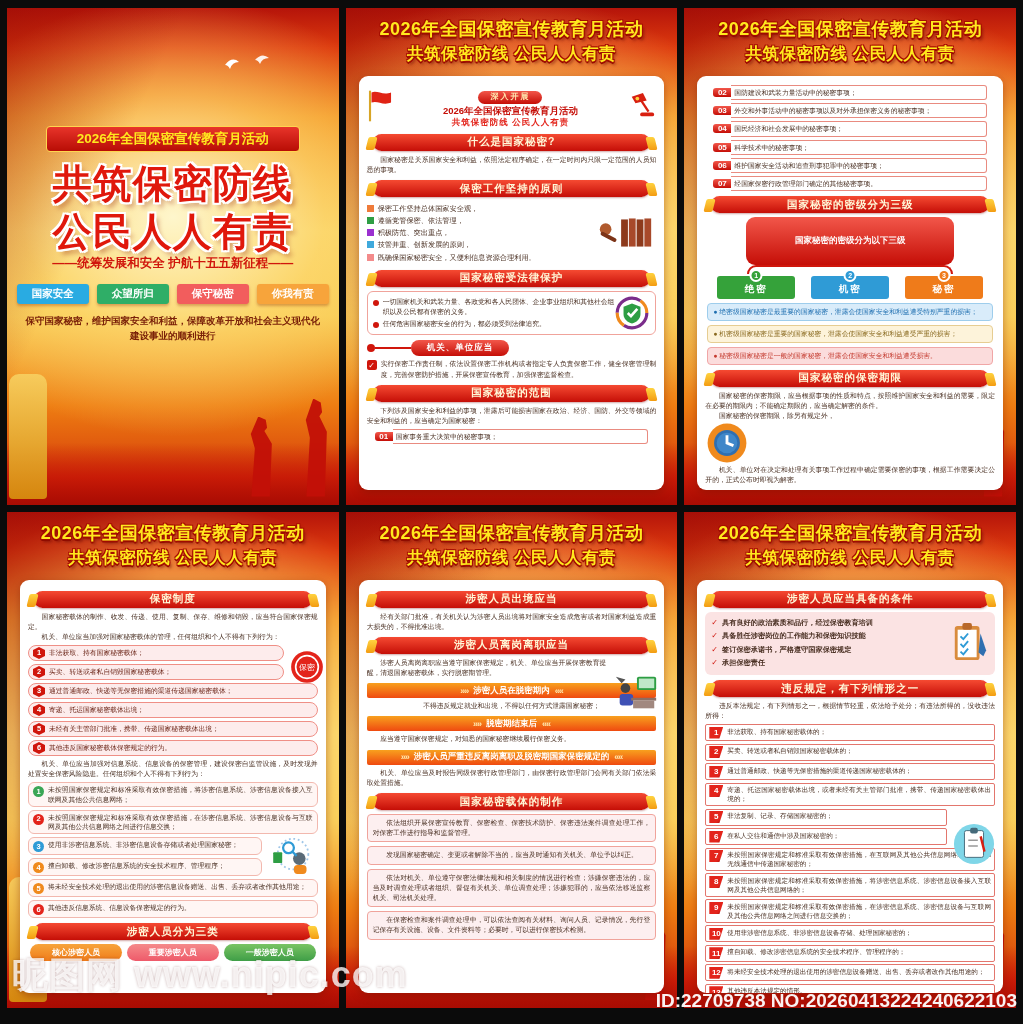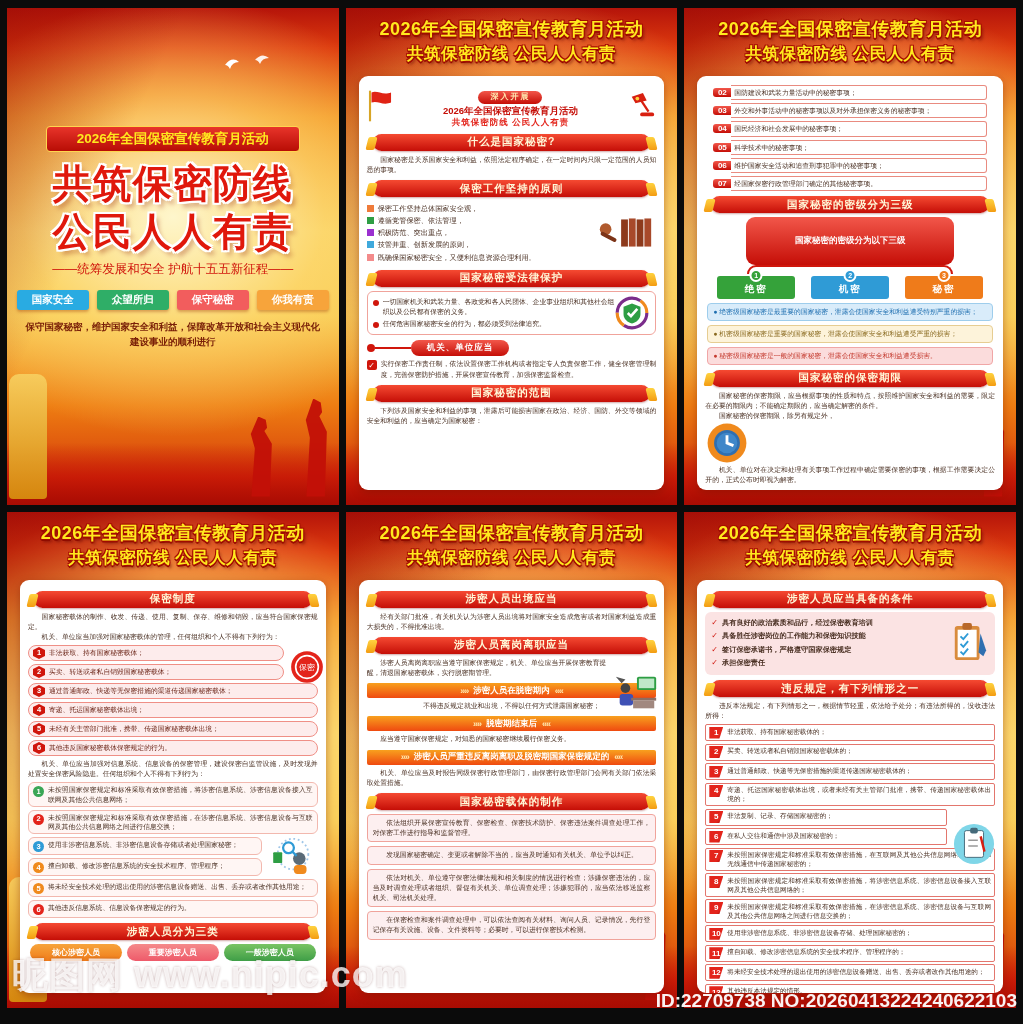--- a/index.html
+++ b/index.html
@@ -98,21 +98,21 @@
   .tri{flex:0 0 14px;height:12px;background:linear-gradient(135deg,#e3241b 70%,#a00c05);color:#fff;font-weight:700;
     font-size:8px;display:flex;align-items:center;justify-content:center;margin-right:4px;
     clip-path:polygon(0 0,100% 0,72% 100%,0 100%)}
   
   .p1banner{margin:118px auto 0;width:254px;background:linear-gradient(180deg,#e8342a,#b80d05);
     border:1px solid #ffd54f;color:#ffe91e;font-weight:800;font-size:13.5px;text-align:center;
     border-radius:4px;padding:3px 0;position:relative;z-index:2}
   .bigt{position:relative;z-index:2;text-align:center;font-size:39px;font-weight:900;color:#e0180c;letter-spacing:1px;
     line-height:1.22;
     text-shadow:-2px 0 0 #fff,2px 0 0 #fff,0 -2px 0 #fff,0 2px 0 #fff,-2px -2px 0 #fff,2px 2px 0 #fff,-2px 2px 0 #fff,2px -2px 0 #fff,4px 5px 5px rgba(140,20,0,.4)}
-  .p1sub{position:relative;z-index:2;text-align:center;color:#d0160c;font-weight:400;font-size:12.5px;margin-top:6px}
+  .p1sub{position:relative;z-index:2;text-align:center;color:#d0160c;font-weight:700;font-size:12.5px;}
   .tags{position:relative;z-index:2;display:flex;justify-content:center;gap:8px;margin-top:12px}
   .tag{width:72px;height:20px;border-radius:3px;color:#fff;font-weight:700;font-size:10.5px;
     display:flex;align-items:center;justify-content:center;box-shadow:0 2px 3px rgba(150,40,0,.35)}
   .tg0{background:#29abe2}.tg1{background:#2fae67}.tg2{background:#f25d5d}.tg3{background:#f7a43b}
   .p1foot{position:relative;z-index:2;width:300px;margin:10px auto 0;text-align:center;
     font-size:9.5px;font-weight:700;color:#7a2008;line-height:1.55}
   .doves{position:absolute;top:44px;right:52px;width:70px;z-index:2}
   
   .ibn{display:flex;align-items:center;margin:1px 0 2px}
   .ibc{flex:1;text-align:center;line-height:1.35}
@@ -243,20 +243,24 @@
         <span class="pillbadge">机关、单位应当</span>
       </div>
       <div class="ckrow">
         <span class="ckbx">✓</span>
         <span class="p">实行保密工作责任制，依法设置保密工作机构或者指定专人负责保密工作，健全保密管理制度，完善保密防护措施，开展保密宣传教育，加强保密监督检查。</span>
       </div>
       <div class="rib">
           <span>国家秘密的范围</span>
         </div>
       <div class="p ind">下列涉及国家安全和利益的事项，泄露后可能损害国家在政治、经济、国防、外交等领域的安全和利益的，应当确定为国家秘密：</div>
+      <div class="srow">
+        <span class="sno">01</span>
+        <span class="stext">国家事务重大决策中的秘密事项；</span>
+      </div>
     </div>
   </div>
 
   <div class="poster">
     <div class="phead">
       <div class="oy phl1">2026年全国保密宣传教育月活动</div>
       <div class="oy phl2">共筑保密防线 公民人人有责</div>
     </div>
     <div class="band"></div>
     <div class="figR"></div>

